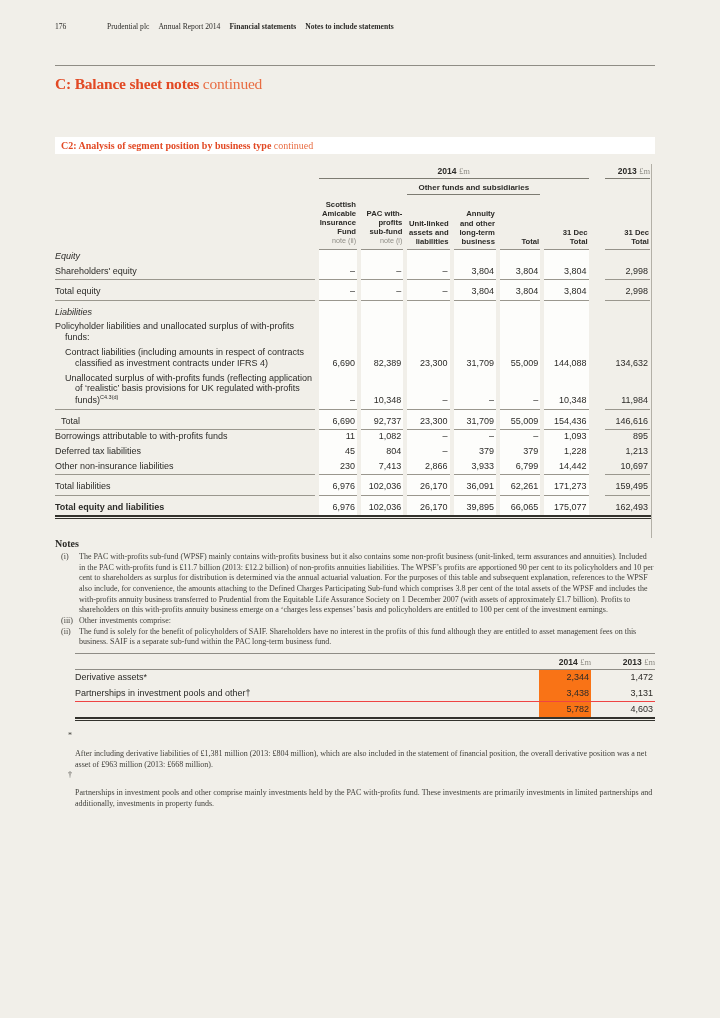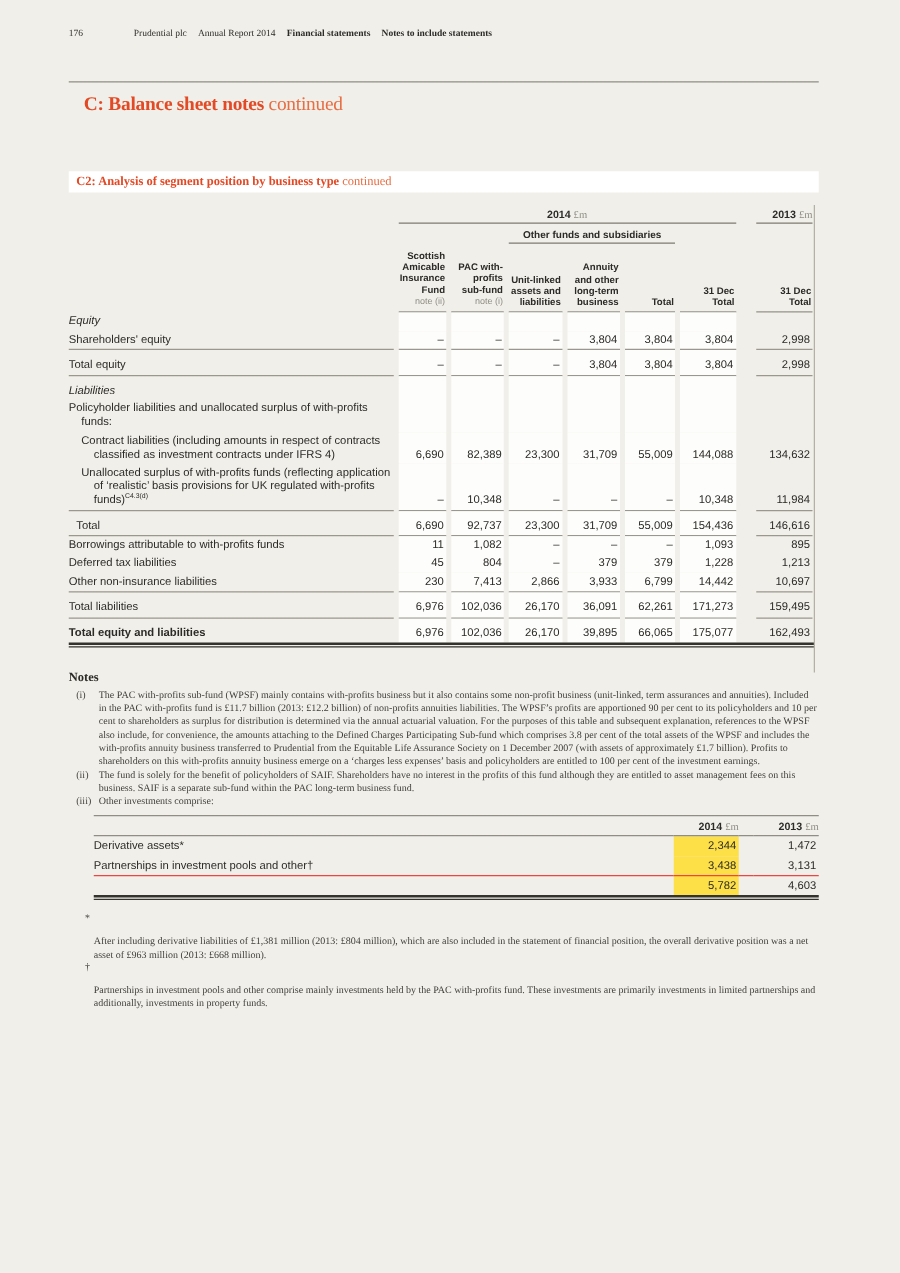--- a/index.html
+++ b/index.html
@@ -10,21 +10,21 @@
     padding:0 65px 0 55px;
     font-family:"Liberation Serif", serif; color:#2c2b28;
   }
   
   .pagehead { margin-top:22px; font-size:7.6px; color:#2c2b28; }
   .pagehead .pgnum { display:inline-block; width:52px; }
   .pagehead .seg { margin-right:9px; }
   .pagehead .b { font-weight:bold;text-align:center; }
   .toprule { margin-top:34px; border-top:1px solid #8f8d85; }
   
-  .heading { margin-top:9px; font-size:15.5px; font-weight:bold; color:#e24924; letter-spacing:-0.2px;margin-left:12px; }
+  .heading { margin-top:9px; font-size:15.5px; font-weight:bold; color:#e24924; letter-spacing:-0.2px; }
   .heading .light { font-weight:normal; color:#e86d43; }
   
   .c2bar { margin-top:44px; background:#ffffff; height:17px; line-height:17px; padding-left:6px;
            font-size:10px; font-weight:bold; color:#e24924; }
   .c2bar .light { font-weight:normal; color:#e86d43; }
   
   .tablewrap { margin-top:9px; position:relative; }
   table.maintab { border-collapse:separate; border-spacing:4px 0; table-layout:fixed;
     width:603px; margin-left:-4px; font-family:"Liberation Sans", sans-serif;
     font-size:9px; color:#2c2b28; }
@@ -55,21 +55,21 @@
   .note-item { display:flex; }
   .note-marker { flex:0 0 24px; padding-left:6px; }
   .note-text { flex:1; }
   
   .subwrap { margin-left:20px; margin-top:5px; border-top:1px solid #8f8d86; }
   table.subtab { border-collapse:collapse; table-layout:fixed; width:580px;
     font-family:"Liberation Sans", sans-serif; font-size:9px; color:#2c2b28; }
   .subtab td { vertical-align:bottom; padding:2px 0 2.5px; }
   .subtab tr.shead td { font-size:8.5px; font-weight:bold; text-align:right; border-bottom:1px solid #8f8d86; padding-top:3px; }
   .subtab td.num { text-align:right; padding-right:2px; }
-  .subtab td.band { background:#fde047; }
+  .subtab td.band { background:#f97316; }
   .subtab tr.rule td { border-bottom:1px solid #ef4444; }
   .sub-heavy { margin-left:20px; width:580px; height:4px; border-top:2px solid #33322d; border-bottom:1px solid #33322d; }
   
   .footnotes { margin-left:13px; margin-top:10px; font-size:8px; line-height:1.33; color:#3f3e39; }
   .fn-item { display:flex; }
   .fn-marker { flex:0 0 7px; }
   .fn-text { flex:1;margin-top:18px; }
 </style>
 </head>
 <body>
@@ -285,26 +285,26 @@
   </div>
 
   <div class="notes">
     <div class="notes-h">Notes</div>
     <div id="notes-list">
         <div class="note-item">
           <span class="note-marker">(i)</span>
           <span class="note-text">The PAC with-profits sub-fund (WPSF) mainly contains with-profits business but it also contains some non-profit business (unit-linked, term assurances and annuities). Included in the PAC with-profits fund is £11.7 billion (2013: £12.2 billion) of non-profits annuities liabilities. The WPSF’s profits are apportioned 90 per cent to its policyholders and 10 per cent to shareholders as surplus for distribution is determined via the annual actuarial valuation. For the purposes of this table and subsequent explanation, references to the WPSF also include, for convenience, the amounts attaching to the Defined Charges Participating Sub-fund which comprises 3.8 per cent of the total assets of the WPSF and includes the with-profits annuity business transferred to Prudential from the Equitable Life Assurance Society on 1 December 2007 (with assets of approximately £1.7 billion). Profits to shareholders on this with-profits annuity business emerge on a ‘charges less expenses’ basis and policyholders are entitled to 100 per cent of the investment earnings.</span>
         </div>
         <div class="note-item">
+          <span class="note-marker">(iii)</span>
+          <span class="note-text">Other investments comprise:</span>
+        </div>
+        <div class="note-item">
           <span class="note-marker">(ii)</span>
           <span class="note-text">The fund is solely for the benefit of policyholders of SAIF. Shareholders have no interest in the profits of this fund although they are entitled to asset management fees on this business. SAIF is a separate sub-fund within the PAC long-term business fund.</span>
-        </div>
-        <div class="note-item">
-          <span class="note-marker">(iii)</span>
-          <span class="note-text">Other investments comprise:</span>
         </div>
       </div>
   </div>
 
   <div class="subwrap">
     <table class="subtab">
       <colgroup>
         <col style="width:464px">
           <col style="width:52px">
           <col style="width:12px">

